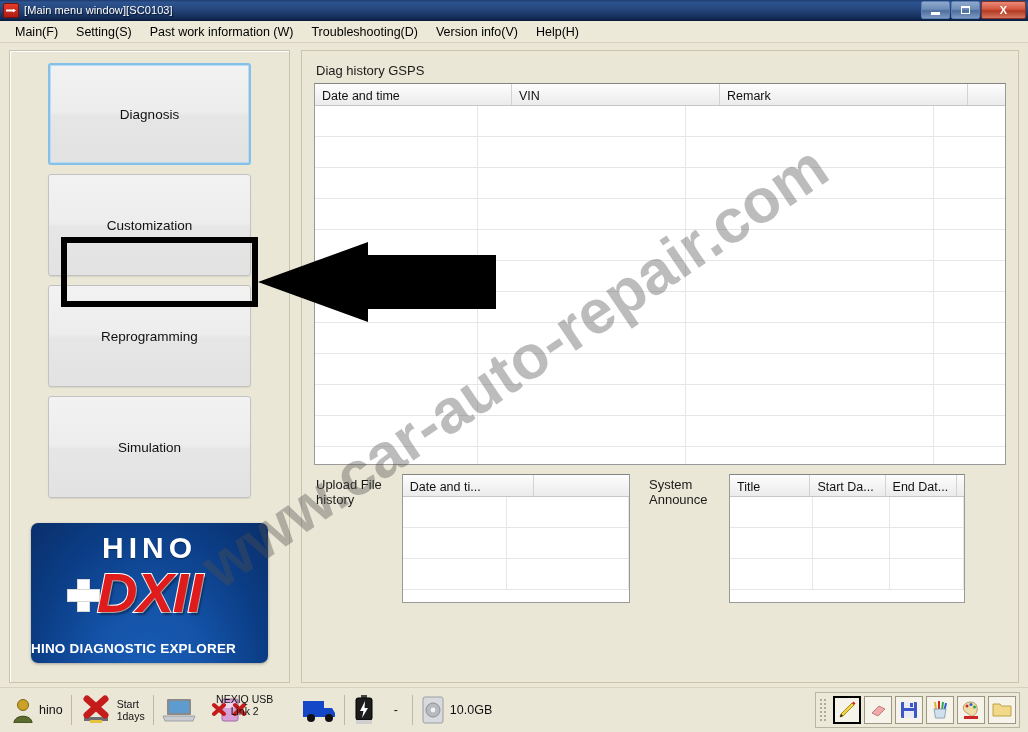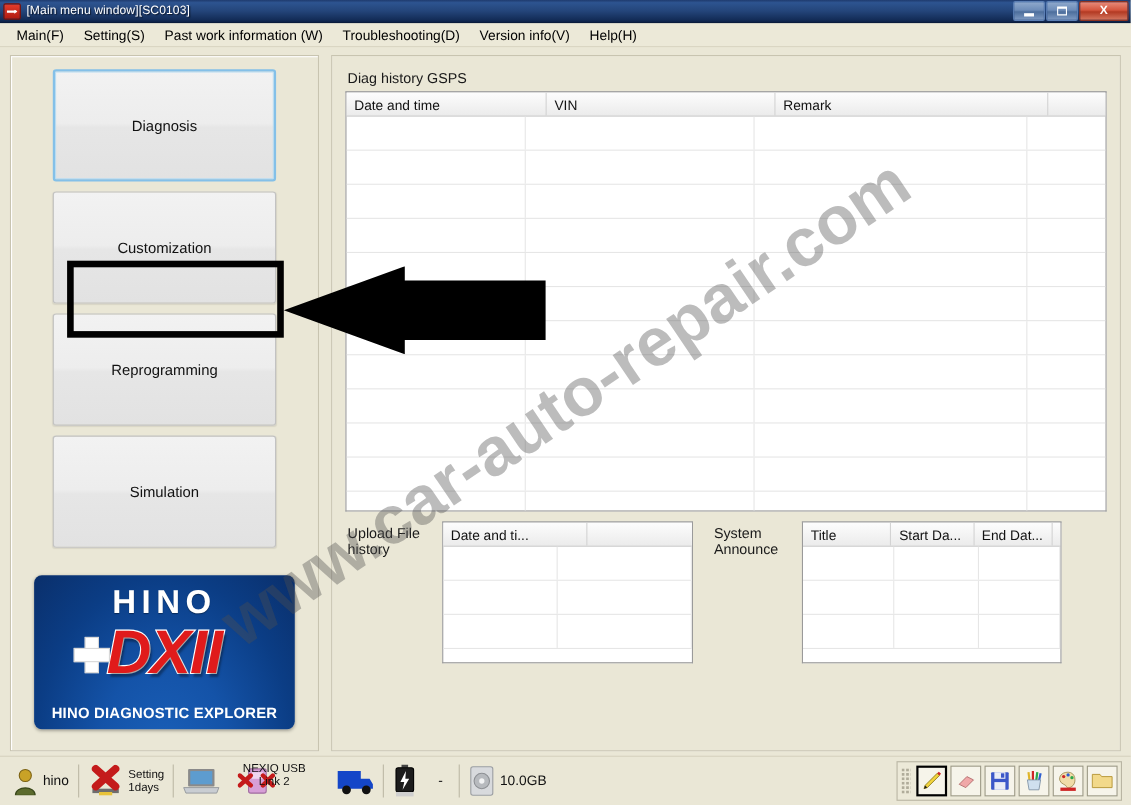--- a/index.html
+++ b/index.html
@@ -151,21 +151,21 @@
     width: 30px; height: 30px; z-index: 3;
   }
   .logo-cross::before, .logo-cross::after {
     content: ""; position: absolute; background: #fff;
     border: 1px solid #d8d8d8;
   }
   .logo-cross::before { left: 10px; top: 0; width: 11px; height: 31px; }
   .logo-cross::after  { left: 0; top: 10px; width: 31px; height: 11px; }
   .logo-tag {
     position: absolute; bottom: 7px; left: 0; right: 0;
-    text-align: center; color: #fff;
+    text-align: left; color: #fff;
     font-size: 13.5px; font-weight: bold;
     letter-spacing: .2px;
   }
 
   
   .right-panel {
     flex: 1 1 auto;
     background: #eae7d6;
     border: 1px solid #ffffff;
     outline: 1px solid #c8c4b0;
@@ -326,21 +326,21 @@
         <div class="logo-tag">HINO DIAGNOSTIC EXPLORER</div>
       </div>
     </div>
 
     <div class="right-panel">
 
       <div class="sec-label">Diag history GSPS</div>
 
       <div class="grid history-grid">
         <div class="grid-head">
-          <div class="gh-cell" style="width:182px">Date and time</div>
+          <div class="gh-cell" style="width:197px">Date and time</div>
           <div class="gh-cell" style="width:208px">VIN</div>
           <div class="gh-cell" style="width:248px">Remark</div>
           <div class="gh-cell" style="flex:1;border-right:none"></div>
         </div>
         <div class="grid-body">
           <div class="grid-row">
               <div class="gb-cell" style="width:163px"></div>
               <div class="gb-cell" style="width:208px"></div>
               <div class="gb-cell" style="width:248px"></div>
               <div class="gb-cell" style="flex:1;border-right:none"></div>
@@ -498,21 +498,21 @@
     <div class="sb-group">
       <svg width="32" height="30" viewBox="0 0 32 30">
         <rect x="4" y="22" width="24" height="4" fill="#6e6e6e"></rect>
         <rect x="10" y="25" width="12" height="3" fill="#e8c33a"></rect>
         <g stroke="#c41b1b" stroke-width="7" stroke-linecap="round">
           <line x1="7" y1="4" x2="25" y2="20"></line>
           <line x1="25" y1="4" x2="7" y2="20"></line>
         </g>
       </svg>
       <span class="sb-text small">
-        <span>Setting</span><br>
+        <span>Start</span><br>
         <span>1days</span>
       </span>
     </div>
     <div class="sb-sep"></div>
 
     <div class="sb-group">
       <svg width="34" height="26" viewBox="0 0 34 26">
         <rect x="5" y="2" width="24" height="16" rx="1" fill="#8a8a8a"></rect>
         <rect x="7" y="4" width="20" height="12" fill="#5d9ccf"></rect>
         <path d="M1 19 L33 19 L31 24 L3 24 Z" fill="#c9cdd2" stroke="#8f9499" stroke-width="0.8"></path>

